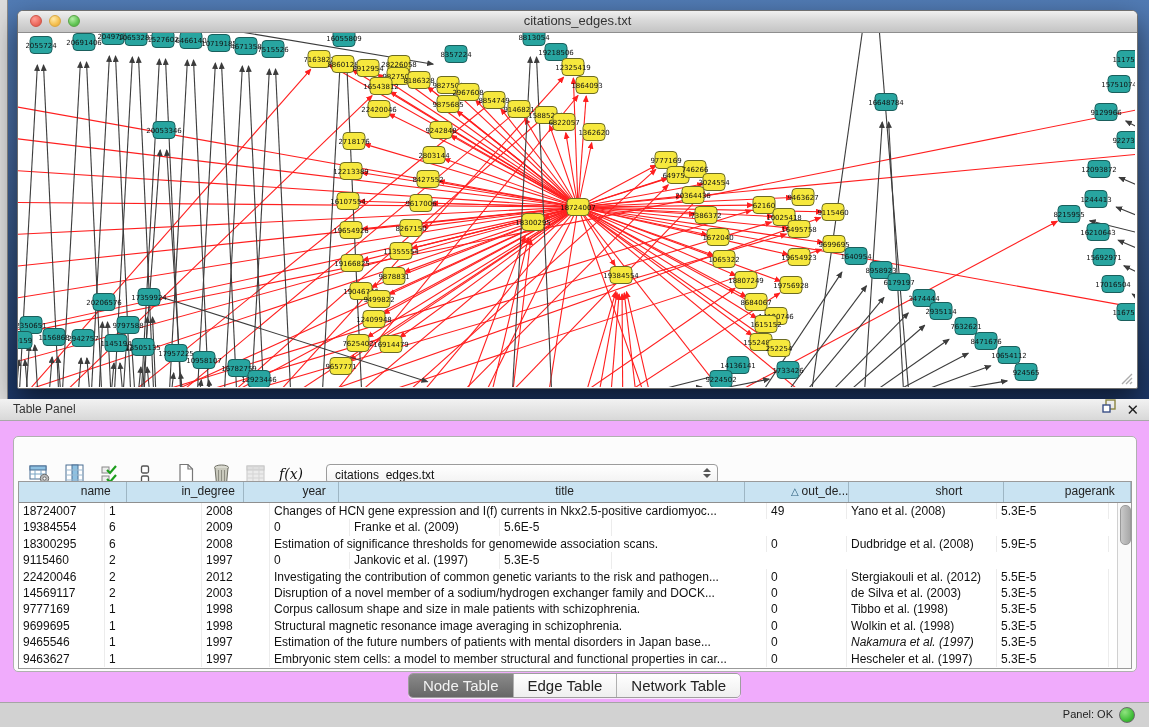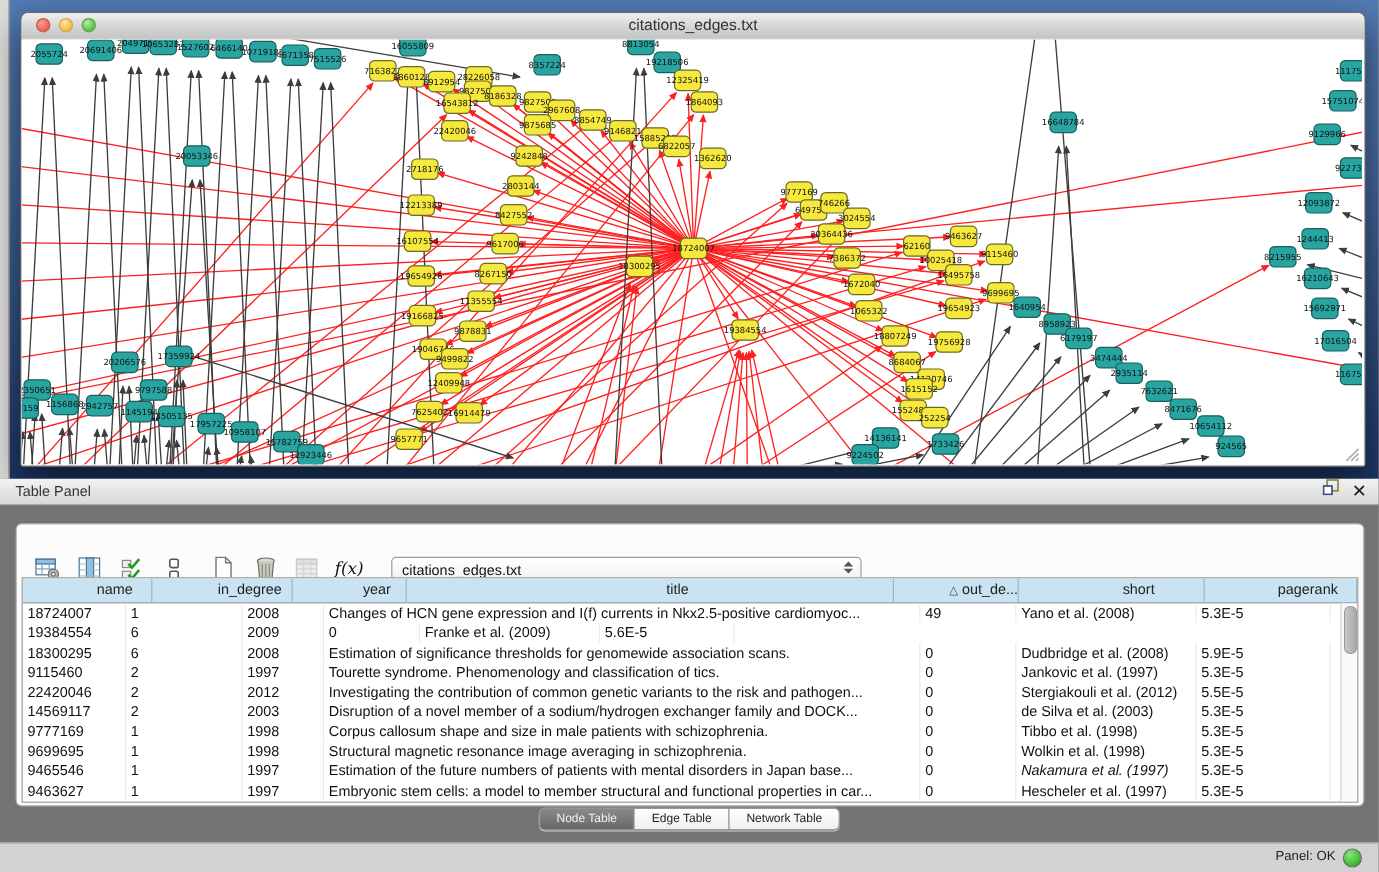--- a/index.html
+++ b/index.html
@@ -16,21 +16,21 @@
     border-bottom:1px solid #8e8e8e;}
   .tl{position:absolute;top:4px;width:12px;height:12px;border-radius:50%;box-sizing:border-box;}
   .tl.red{left:12px;background:radial-gradient(circle at 35% 30%,#ff9d94,#ec6a5e 60%,#d6503f);border:1px solid #ce5347;}
   .tl.yel{left:31px;background:radial-gradient(circle at 35% 30%,#ffe9a8,#f5bf4f 60%,#dfa33a);border:1px solid #d9a742;}
   .tl.grn{left:50px;background:radial-gradient(circle at 35% 30%,#b5eea6,#61c554 60%,#4aa83e);border:1px solid #58a346;}
   .wtitle{display:block;text-align:center;line-height:20px;font-size:13px;color:#333;}
   .canvas{position:relative;width:1117px;height:354px;background:#fff;overflow:hidden;}
   .canvas svg{display:block;}
   .grip{position:absolute;right:2px;bottom:2px;width:14px;height:14px;opacity:.7;}
   
-  .table-panel{position:absolute;left:0;top:399px;width:1149px;height:328px;background:#737373;}
+  .table-panel{position:absolute;left:0;top:399px;width:1149px;height:328px;background:#f0abfc;}
   .panel-header{position:relative;height:21px;background:linear-gradient(180deg,#f2f2f2,#d8d8d8);
     border-bottom:1px solid #a8a8a8;font-size:12px;color:#333;line-height:21px;padding-left:13px;}
   .ph-icons{position:absolute;right:10px;top:0;height:21px;display:flex;align-items:center;gap:9px;}
   .close-x{font-size:15px;font-weight:bold;color:#222;line-height:15px;cursor:default;}
   .panel-card{position:absolute;left:13px;top:37px;width:1122px;height:234px;background:#fcfcfc;
     border:1px solid #b0b0b0;border-radius:5px;box-shadow:inset 0 1px 0 #fff;}
   .toolbar{position:absolute;left:14px;top:24px;height:26px;display:flex;align-items:center;gap:11px;}
   .tbtn{width:24px;height:24px;display:flex;align-items:center;justify-content:center;}
   .fx{font-family:"DejaVu Serif","Liberation Serif",serif;font-style:italic;font-size:14px;color:#111;}
   .combo{position:relative;margin-left:12px;width:392px;height:20px;border:1px solid #9c9c9c;border-radius:4px;
@@ -46,21 +46,21 @@
   .sorttri{font-size:10px;color:#2b5f7d;margin-right:3px;}
   .tr{display:flex;height:16.4px;background:#fff;}
   .td{box-sizing:border-box;padding-left:4px;border-right:1px solid #ececec;font-size:12px;color:#111;
     line-height:16px;white-space:nowrap;overflow:hidden;}
   .vscroll{position:absolute;right:0;top:21px;width:13px;height:165px;background:#fafafa;border-left:1px solid #d0d0d0;}
   .thumb{position:absolute;left:2px;top:2px;width:9px;height:38px;border-radius:5px;
     background:linear-gradient(90deg,#c9c9c9,#a8a8a8);border:1px solid #9a9a9a;}
   
   .tabbar{position:absolute;left:0;top:274px;width:1149px;display:flex;justify-content:center;}
   .seg{display:flex;border:1px solid #9e9e9e;border-radius:5px;overflow:hidden;box-shadow:0 1px 0 rgba(255,255,255,.7);}
-  .seg button{font-family:inherit;font-size:10px;padding:3px 14px;border:none;border-right:1px solid #b0b0b0;
+  .seg button{font-family:inherit;font-size:15px;padding:3px 14px;border:none;border-right:1px solid #b0b0b0;
     background:linear-gradient(180deg,#ffffff,#efefef);color:#222;}
   .seg button:last-child{border-right:none;}
   .seg button.sel{background:linear-gradient(180deg,#8a8a8a,#676767);color:#f2f2f2;}
   .statusbar{position:absolute;left:0;bottom:0;width:1149px;height:24px;background:#d2d2d2;border-top:1px solid #a5a5a5;}
   .mem{position:absolute;right:36px;top:5px;font-size:11px;color:#222;}
   .dot{position:absolute;right:14px;top:4px;width:14px;height:14px;border-radius:50%;
     background:radial-gradient(circle at 35% 30%,#8fe37f,#3dbb35 65%,#2e9428);border:1px solid #6a6a6a;}
   .fltico{display:inline-block;}
 </style>
 </head>
@@ -626,21 +626,20 @@
               <div class="td" style="width: 68px;">2008</div>
               <div class="td" style="width: 497px;">Estimation of significance thresholds for genomewide association scans.</div>
               <div class="td" style="width: 80px;">0</div>
               <div class="td" style="width: 150px;">Dudbridge et al. (2008)</div>
               <div class="td" style="width: 112px;">5.9E-5</div>
             </div>
             <div class="tr">
               <div class="td" style="width: 86px;">9115460</div>
               <div class="td" style="width: 97px;">2</div>
               <div class="td" style="width: 68px;">1997</div>
-              <div class="td" style="width: 497px;">Tourette syndrome. Phenomenology and classification of tics.</div>
               <div class="td" style="width: 80px;">0</div>
               <div class="td" style="width: 150px;">Jankovic et al. (1997)</div>
               <div class="td" style="width: 112px;">5.3E-5</div>
             </div>
             <div class="tr">
               <div class="td" style="width: 86px;">22420046</div>
               <div class="td" style="width: 97px;">2</div>
               <div class="td" style="width: 68px;">2012</div>
               <div class="td" style="width: 497px;">Investigating the contribution of common genetic variants to the risk and pathogen...</div>
               <div class="td" style="width: 80px;">0</div>

